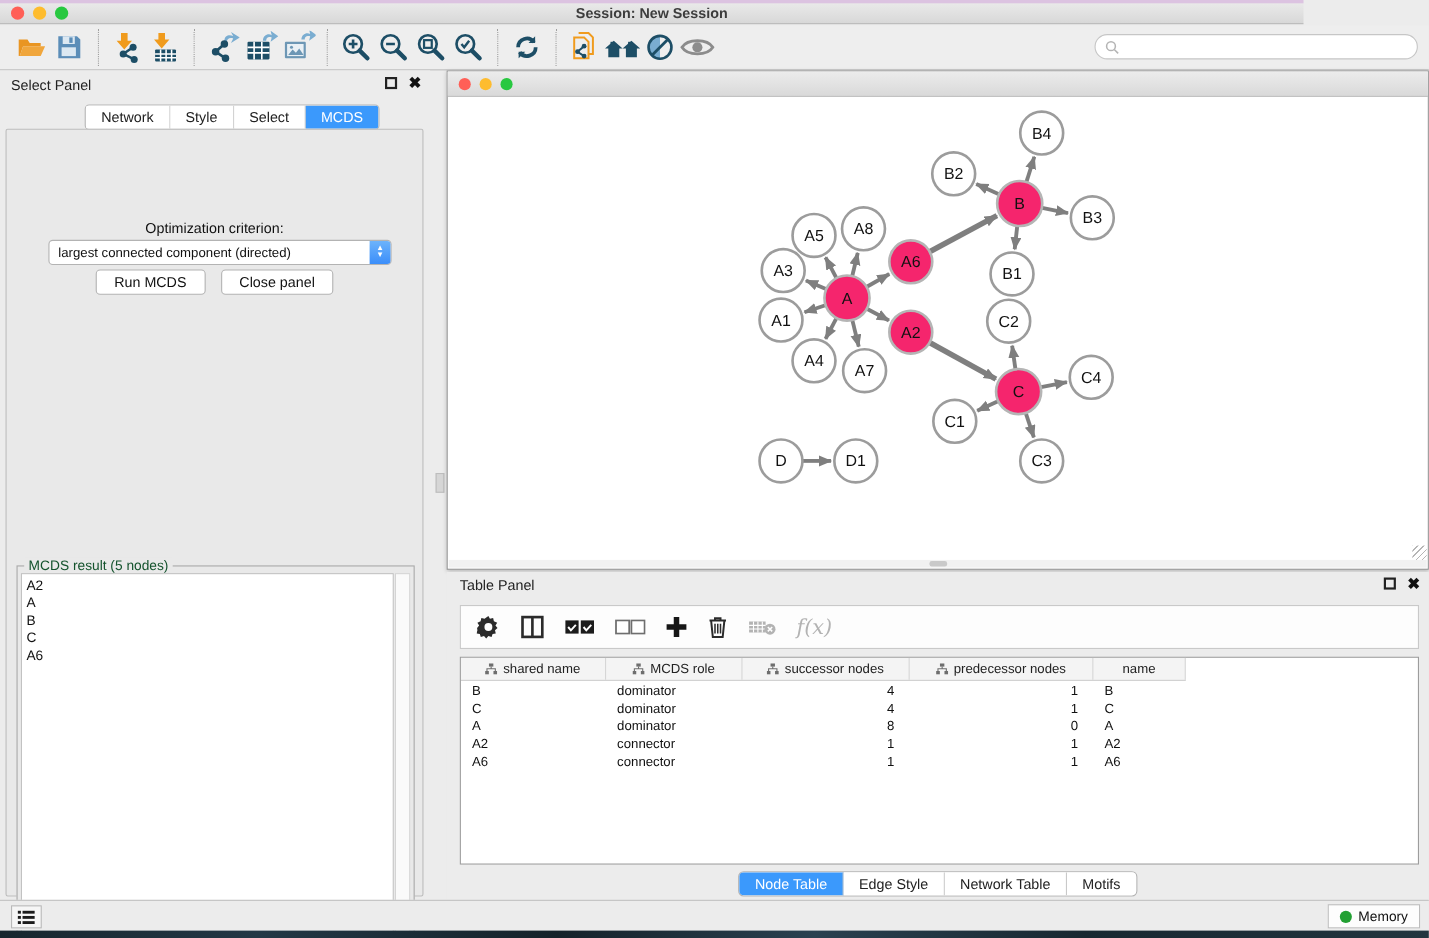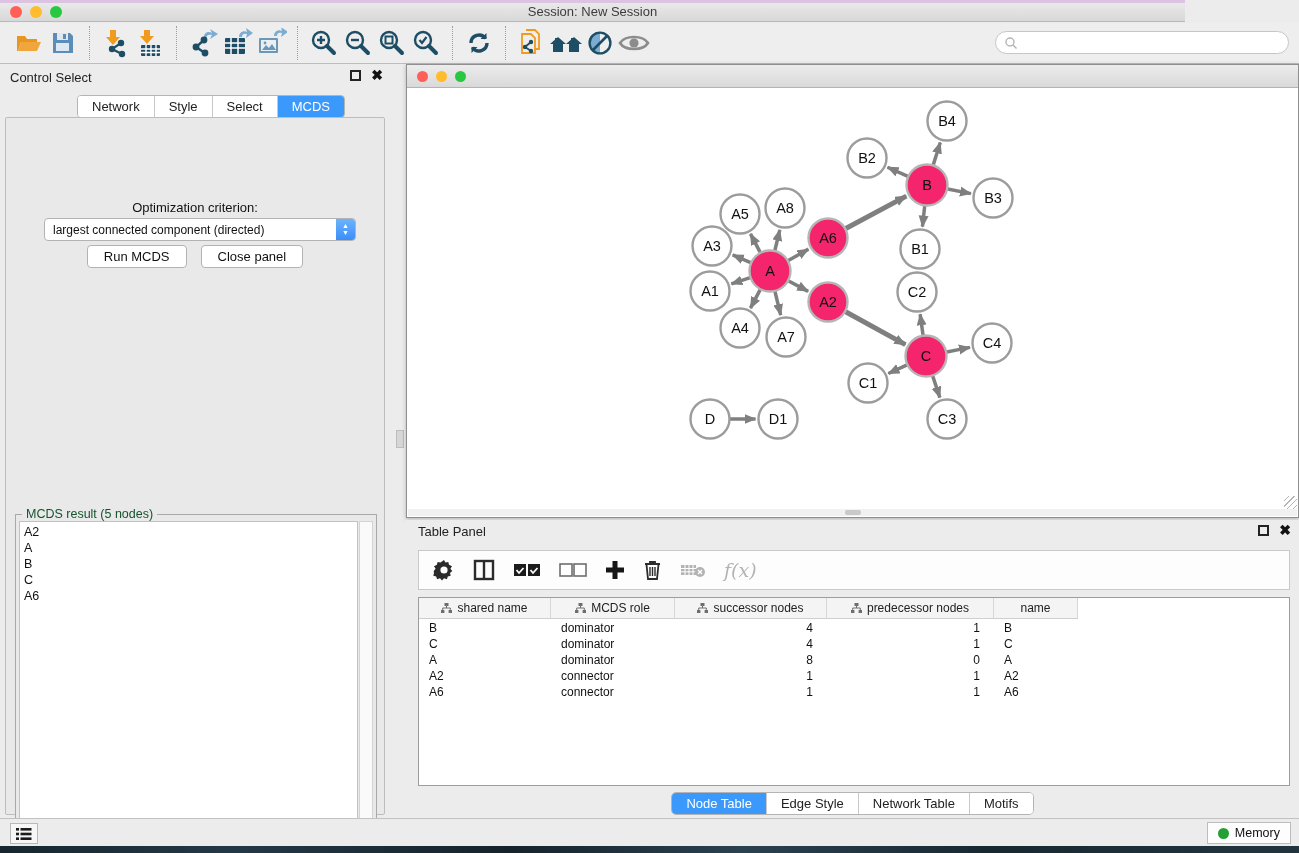--- a/index.html
+++ b/index.html
@@ -2,21 +2,21 @@
 <html><head>
 <meta charset="utf-8">
 <style>
   * { margin:0; padding:0; box-sizing:border-box; }
   html,body { width:1299px; height:853px; }
   body { font-family:"Liberation Sans", sans-serif; background:#ececec; position:relative; overflow:hidden; }
   .screen { position:absolute; inset:0; width:1299px; height:853px; background:#ececec; }
 
   
   .titlebar { position:absolute; left:0; top:0; width:1185px; height:22px;
-    background:linear-gradient(#ececec,#d8d8d8); border-bottom:1px solid #b9b9b9; }
+    background:linear-gradient(#ececec,#d8d8d8); border-bottom:1px solid #b9b9b9;font-weight:bold; }
   .titlebar .toptint { position:absolute; left:0; top:0; width:100%; height:3px; background:#dcc3e1; }
   .tl-dots { position:absolute; left:10px; top:6px; display:flex; gap:8px; }
   .tl-dot { width:12px; height:12px; border-radius:50%; }
   .titlebar .wtitle { position:absolute; left:0; right:0; top:4px; text-align:center;
     font-size:13px; color:#3c3c3c; }
 
   
   .toolbar { position:absolute; left:0; top:23px; width:1299px; height:41px;
     background:#eeeeee; border-bottom:1px solid #bdbdbd; display:flex; align-items:center; padding-left:12px; }
   .tb-sep { width:1px; height:34px; border-left:1px dotted #9f9f9f; margin:0 9px; }
@@ -263,21 +263,21 @@
       <svg width="14" height="14" viewBox="0 0 14 14">
           <circle cx="6" cy="6" r="4" fill="none" stroke="#777" stroke-width="1.4"></circle>
           <path d="M9 9l3.5 3.5" stroke="#777" stroke-width="1.4"></path>
         </svg>
       <input type="text" placeholder="" style="">
     </div>
   </div>
 
   <div class="control-panel">
     <div class="cp-header">
-      <span class="cp-title">Control Select</span>
+      <span class="cp-title">Select Panel</span>
       <span class="panel-ctls">
         <span class="float-glyph"></span>
         <span class="close-glyph">✖</span>
       </span>
     </div>
     <div class="cp-tabs" id="cp-tabs">
         <div class="cp-tab">Network</div>
         <div class="cp-tab">Style</div>
         <div class="cp-tab">Select</div>
         <div class="cp-tab active">MCDS</div>

